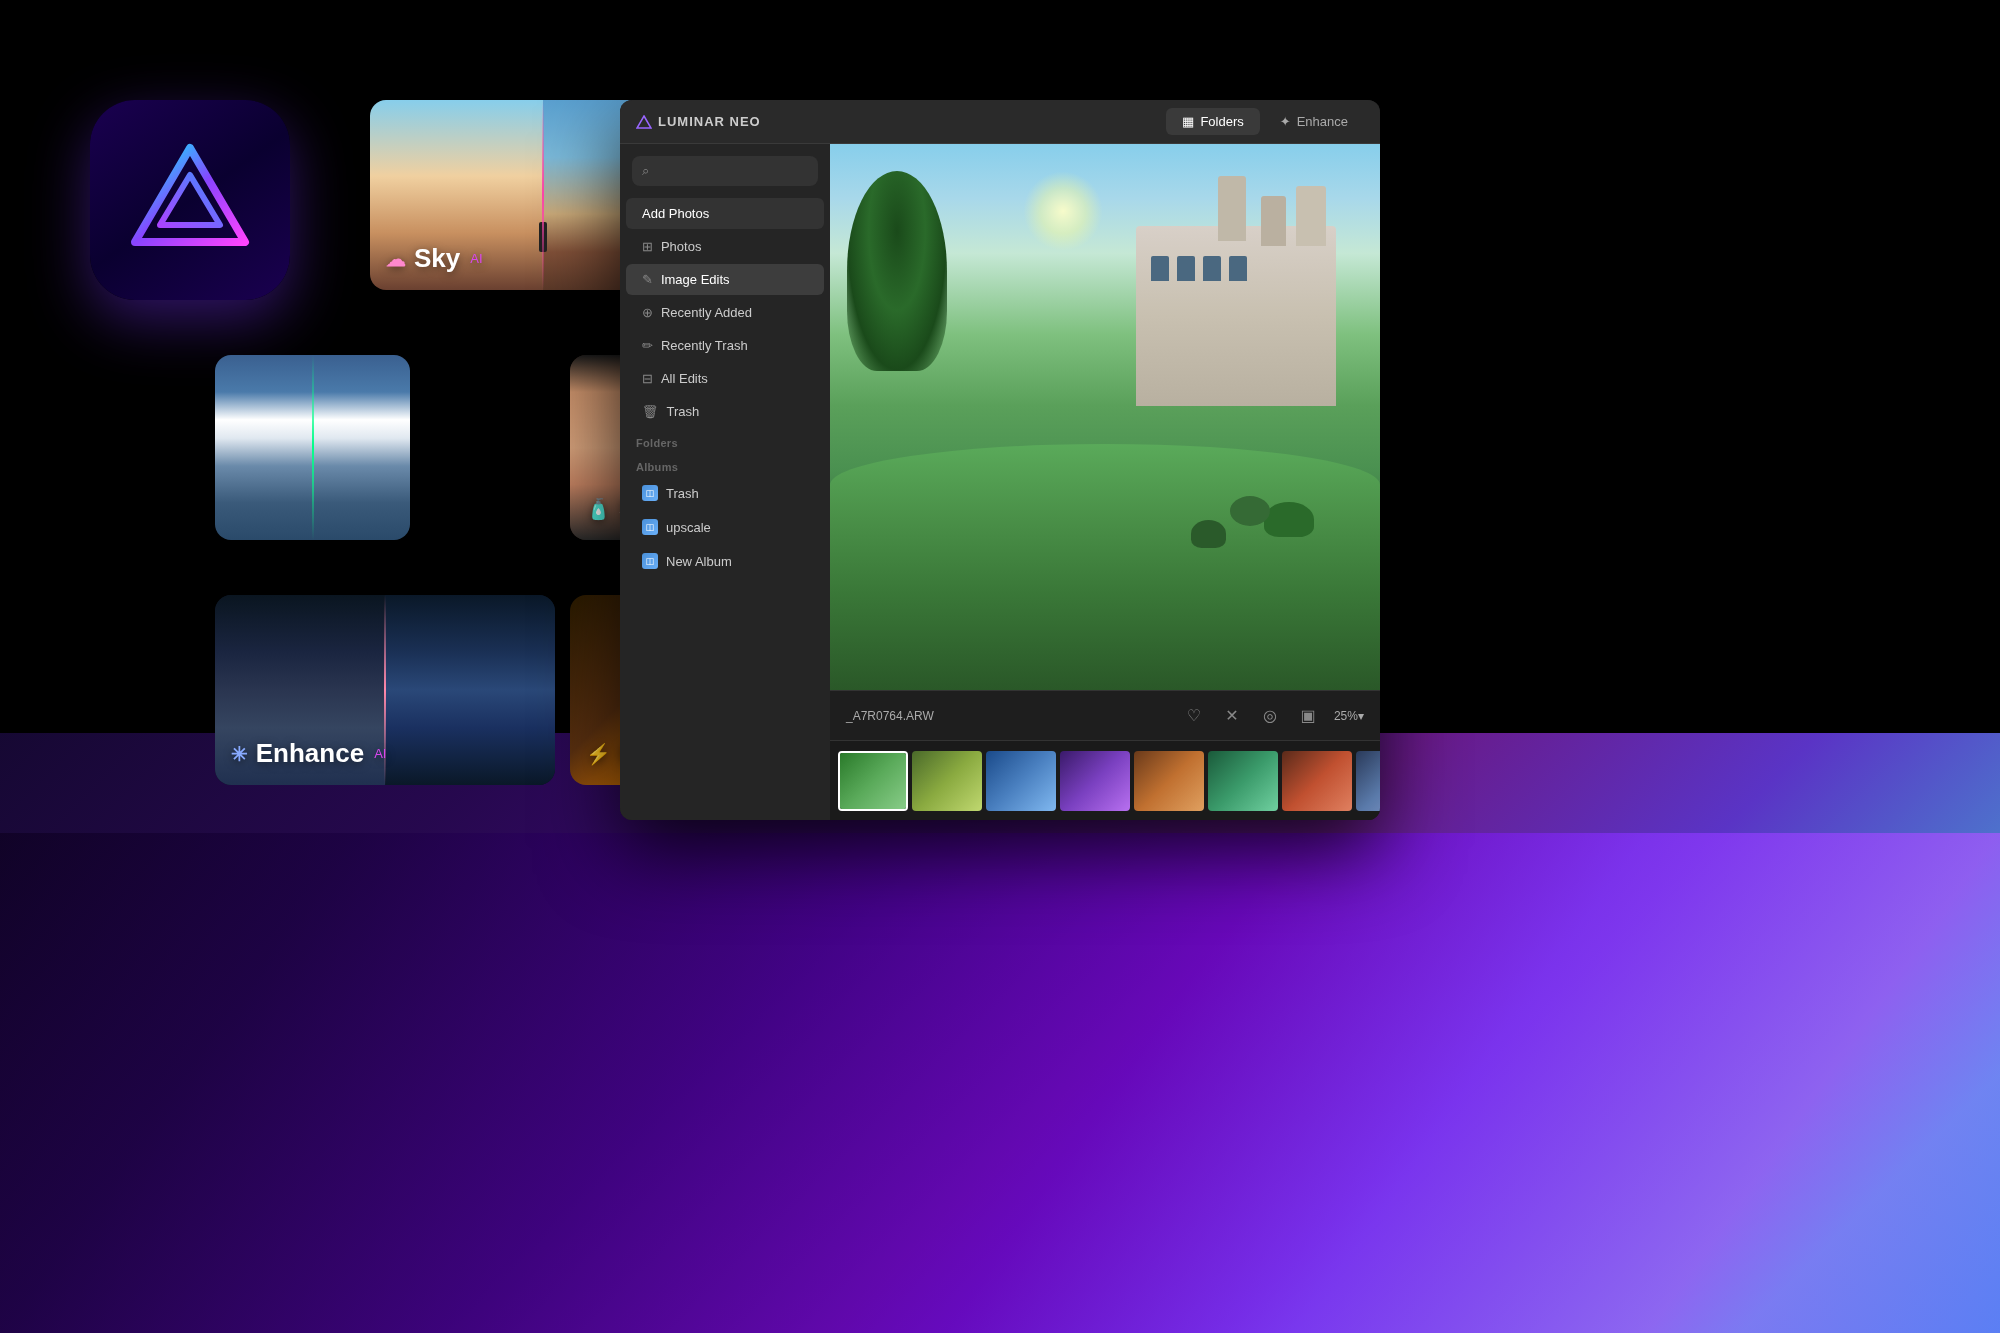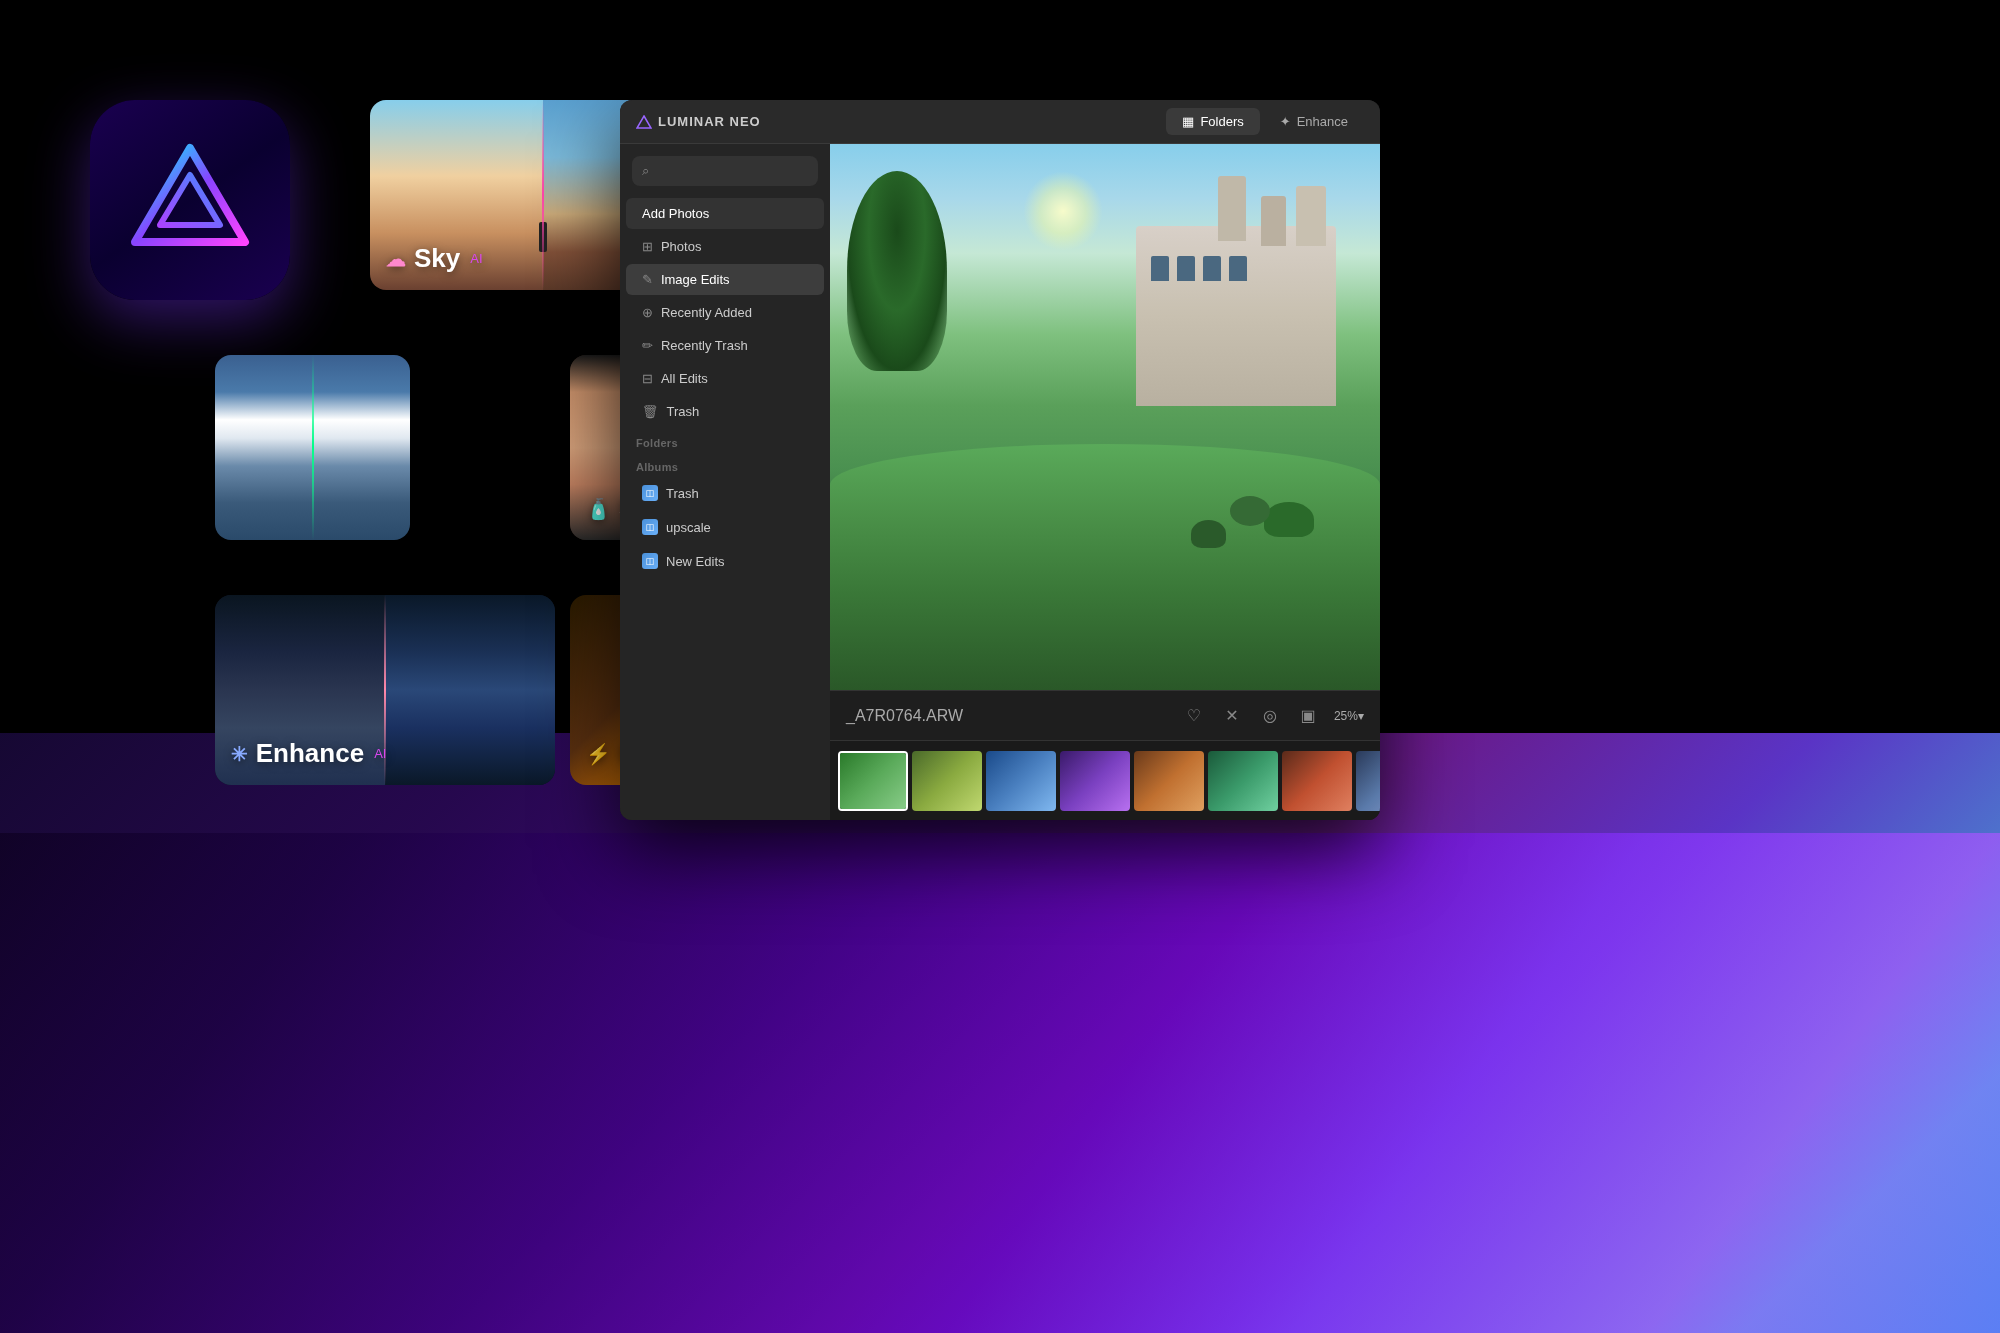--- a/index.html
+++ b/index.html
@@ -291,21 +291,21 @@
       border-top: 1px solid #333;
       display: flex;
       align-items: center;
       padding: 0 16px;
       gap: 12px;
       flex-shrink: 0;
     }
 
     .photo-filename {
       color: #aaa;
-      font-size: 16px;
+      font-size: 12px;
       flex: 1;
     }
 
     .photo-actions {
       display: flex;
       gap: 10px;
       align-items: center;
     }
 
     .photo-action-btn {
@@ -591,21 +591,21 @@
         <span>Trash</span>
       </div>
 
       <div class="sidebar-item">
         <span class="album-icon">◫</span>
         <span>upscale</span>
       </div>
 
       <div class="sidebar-item">
         <span class="album-icon">◫</span>
-        <span>New Edits</span>
+        <span>New Album</span>
       </div>
 
     </div>
 
     <div class="photo-main">
 
       <div class="photo-view">
 
         <div style="width:100%;height:100%;background:linear-gradient(180deg, #87CEEB 0%, #a8d8ea 10%, #c5e8d5 20%, #7ec07e 35%, #5aa05a 48%, #4a9050 60%, #3a7040 70%, #2d5530 80%, #1e3a20 100%);position:relative;overflow:hidden;">
 

